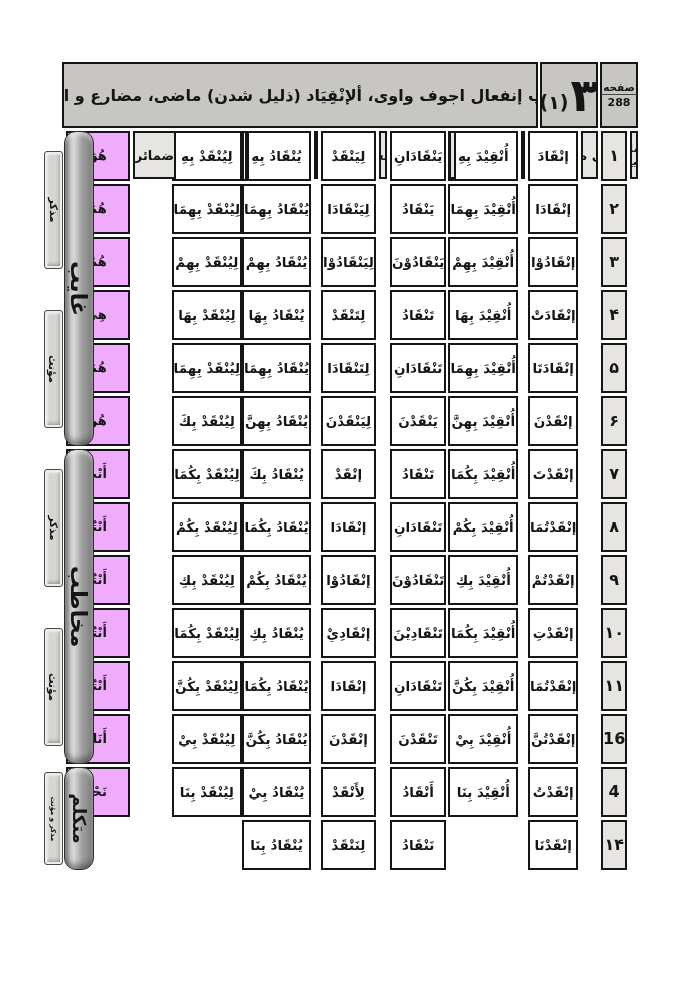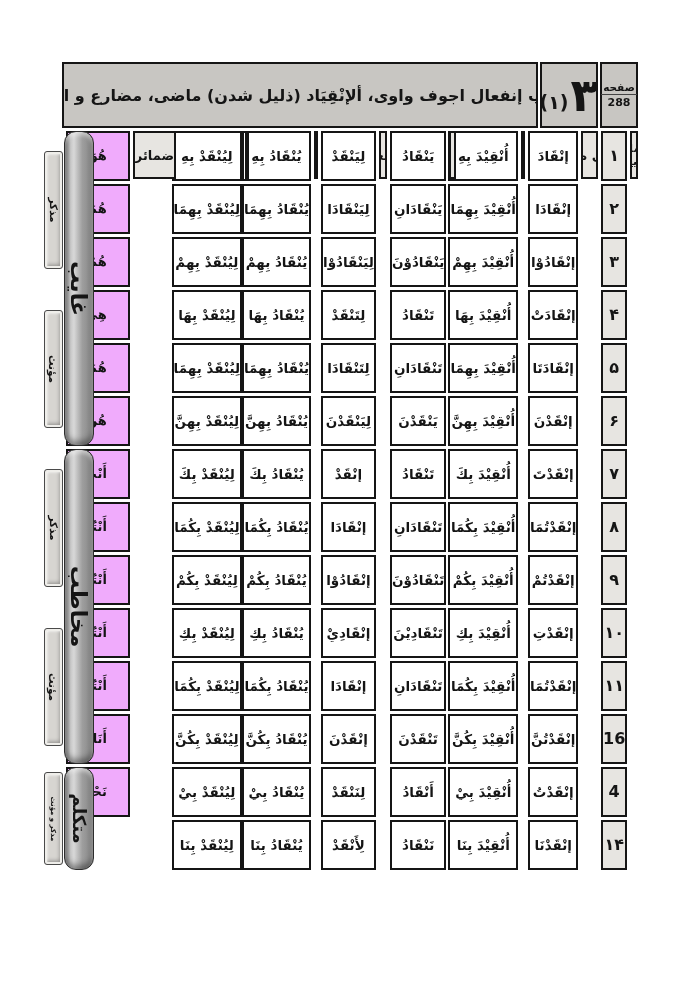--- a/index.html
+++ b/index.html
@@ -121,36 +121,35 @@
 
     <div class="col w-madij">
       <div class="hdr">ماضى مجهول</div>
       <div class="body">
           <div class="cell">أُنْقِيْدَ بِهِ</div>
           <div class="cell">أُنْقِيْدَ بِهِمَا</div>
           <div class="cell">أُنْقِيْدَ بِهِمْ</div>
           <div class="cell">أُنْقِيْدَ بِهَا</div>
           <div class="cell">أُنْقِيْدَ بِهِمَا</div>
           <div class="cell">أُنْقِيْدَ بِهِنَّ</div>
-          <div class="cell">أُنْقِيْدَ بِكَ</div>
           <div class="cell">أُنْقِيْدَ بِكُمَا</div>
           <div class="cell">أُنْقِيْدَ بِكُمْ</div>
           <div class="cell">أُنْقِيْدَ بِكِ</div>
           <div class="cell">أُنْقِيْدَ بِكُمَا</div>
           <div class="cell">أُنْقِيْدَ بِكُنَّ</div>
           <div class="cell">أُنْقِيْدَ بِيْ</div>
           <div class="cell">أُنْقِيْدَ بِنَا</div>
         </div>
     </div>
 
     <div class="col w-mudam">
       <div class="hdr">مضارع معلوم</div>
       <div class="body">
+          <div class="cell">يَنْقَادَانِ</div>
           <div class="cell">يَنْقَادُ</div>
-          <div class="cell">يَنْقَادَانِ</div>
           <div class="cell">يَنْقَادُوْنَ</div>
           <div class="cell">تَنْقَادُ</div>
           <div class="cell">تَنْقَادَانِ</div>
           <div class="cell">يَنْقَدْنَ</div>
           <div class="cell">تَنْقَادُ</div>
           <div class="cell">تَنْقَادَانِ</div>
           <div class="cell">تَنْقَادُوْنَ</div>
           <div class="cell">تَنْقَادِيْنَ</div>
           <div class="cell">تَنْقَادَانِ</div>
           <div class="cell">تَنْقَدْنَ</div>
@@ -167,22 +166,22 @@
           <div class="cell">لِيَنْقَادُوْا</div>
           <div class="cell">لِتَنْقَدْ</div>
           <div class="cell">لِتَنْقَادَا</div>
           <div class="cell">لِيَنْقَدْنَ</div>
           <div class="cell">إنْقَدْ</div>
           <div class="cell">إنْقَادَا</div>
           <div class="cell">إنْقَادُوْا</div>
           <div class="cell">إنْقَادِيْ</div>
           <div class="cell">إنْقَادَا</div>
           <div class="cell">إنْقَدْنَ</div>
+          <div class="cell">لِأَنْقَدْ</div>
           <div class="cell">لِنَنْقَدْ</div>
-          <div class="cell">لِأَنْقَدْ</div>
         </div>
     </div>
 
     <div class="col w-mudaj">
       <div class="hdr">مضارع مجهول</div>
       <div class="body">
           <div class="cell">يُنْقَادُ بِهِ</div>
           <div class="cell">يُنْقَادُ بِهِمَا</div>
           <div class="cell">يُنْقَادُ بِهِمْ</div>
           <div class="cell">يُنْقَادُ بِهَا</div>
@@ -200,21 +199,20 @@
     </div>
 
     <div class="col w-amrj">
       <div class="hdr">امرمجهول</div>
       <div class="body">
           <div class="cell">لِيُنْقَدْ بِهِ</div>
           <div class="cell">لِيُنْقَدْ بِهِمَا</div>
           <div class="cell">لِيُنْقَدْ بِهِمْ</div>
           <div class="cell">لِيُنْقَدْ بِهَا</div>
           <div class="cell">لِيُنْقَدْ بِهِمَا</div>
-          <div class="cell">لِيُنْقَدْ بِهِنَّ</div>
           <div class="cell">لِيُنْقَدْ بِكَ</div>
           <div class="cell">لِيُنْقَدْ بِكُمَا</div>
           <div class="cell">لِيُنْقَدْ بِكُمْ</div>
           <div class="cell">لِيُنْقَدْ بِكِ</div>
           <div class="cell">لِيُنْقَدْ بِكُمَا</div>
           <div class="cell">لِيُنْقَدْ بِكُنَّ</div>
           <div class="cell">لِيُنْقَدْ بِيْ</div>
           <div class="cell">لِيُنْقَدْ بِنَا</div>
         </div>
     </div>

